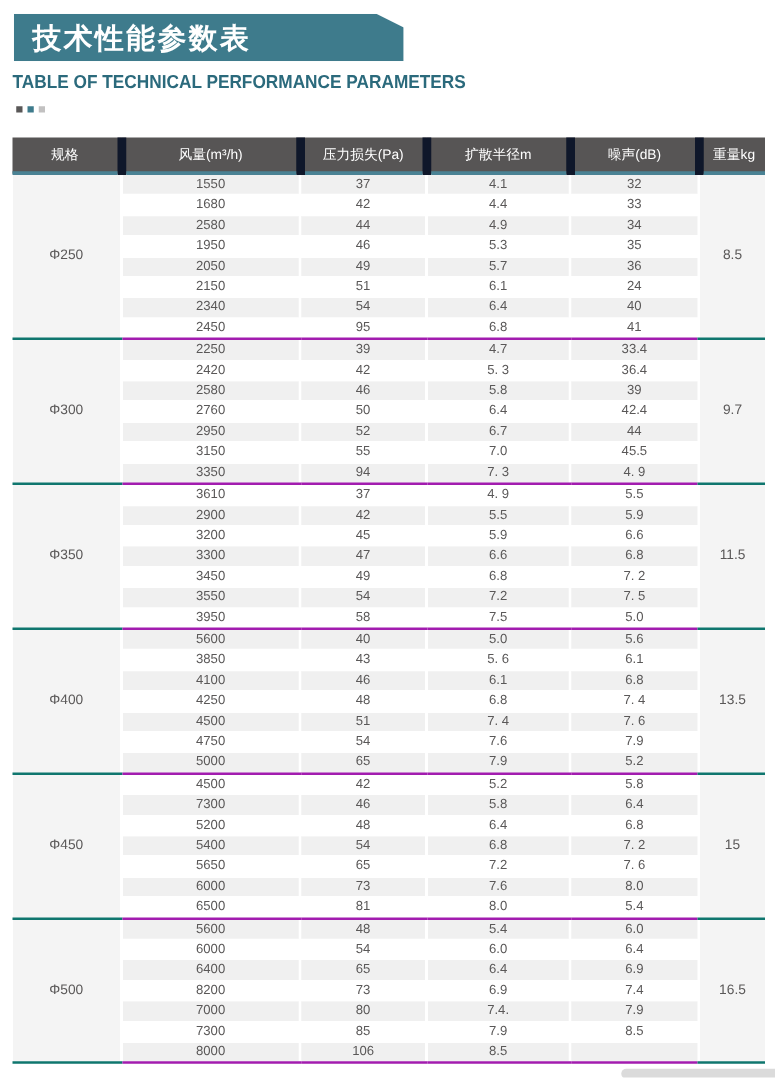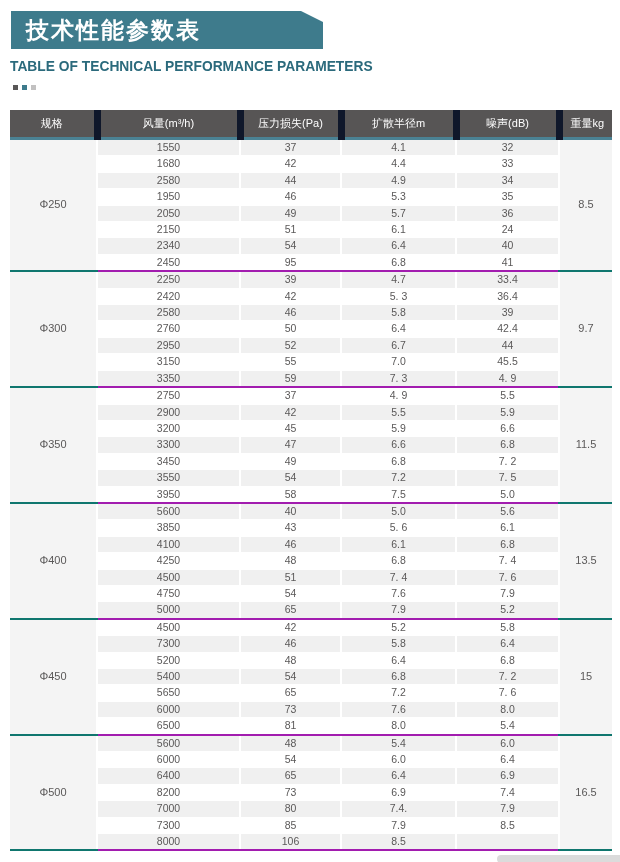--- a/index.html
+++ b/index.html
@@ -180,29 +180,29 @@
         <td class="data-cell">44</td>
       </tr>
       <tr class="">
         <td class="data-cell">3150</td>
         <td class="data-cell">55</td>
         <td class="data-cell">7.0</td>
         <td class="data-cell">45.5</td>
       </tr>
       <tr class="stripe group-end">
         <td class="data-cell">3350</td>
-        <td class="data-cell">59</td>
+        <td class="data-cell">94</td>
         <td class="data-cell">7. 3</td>
         <td class="data-cell">4. 9</td>
       </tr>
     </tbody>
     <tbody>
       <tr class="">
         <td class="spec-cell span-cell" rowspan="7">Φ350</td>
-        <td class="data-cell">2750</td>
+        <td class="data-cell">3610</td>
         <td class="data-cell">37</td>
         <td class="data-cell">4. 9</td>
         <td class="data-cell">5.5</td>
         <td class="weight-cell span-cell" rowspan="7">11.5</td>
       </tr>
       <tr class="stripe">
         <td class="data-cell">2900</td>
         <td class="data-cell">42</td>
         <td class="data-cell">5.5</td>
         <td class="data-cell">5.9</td>

